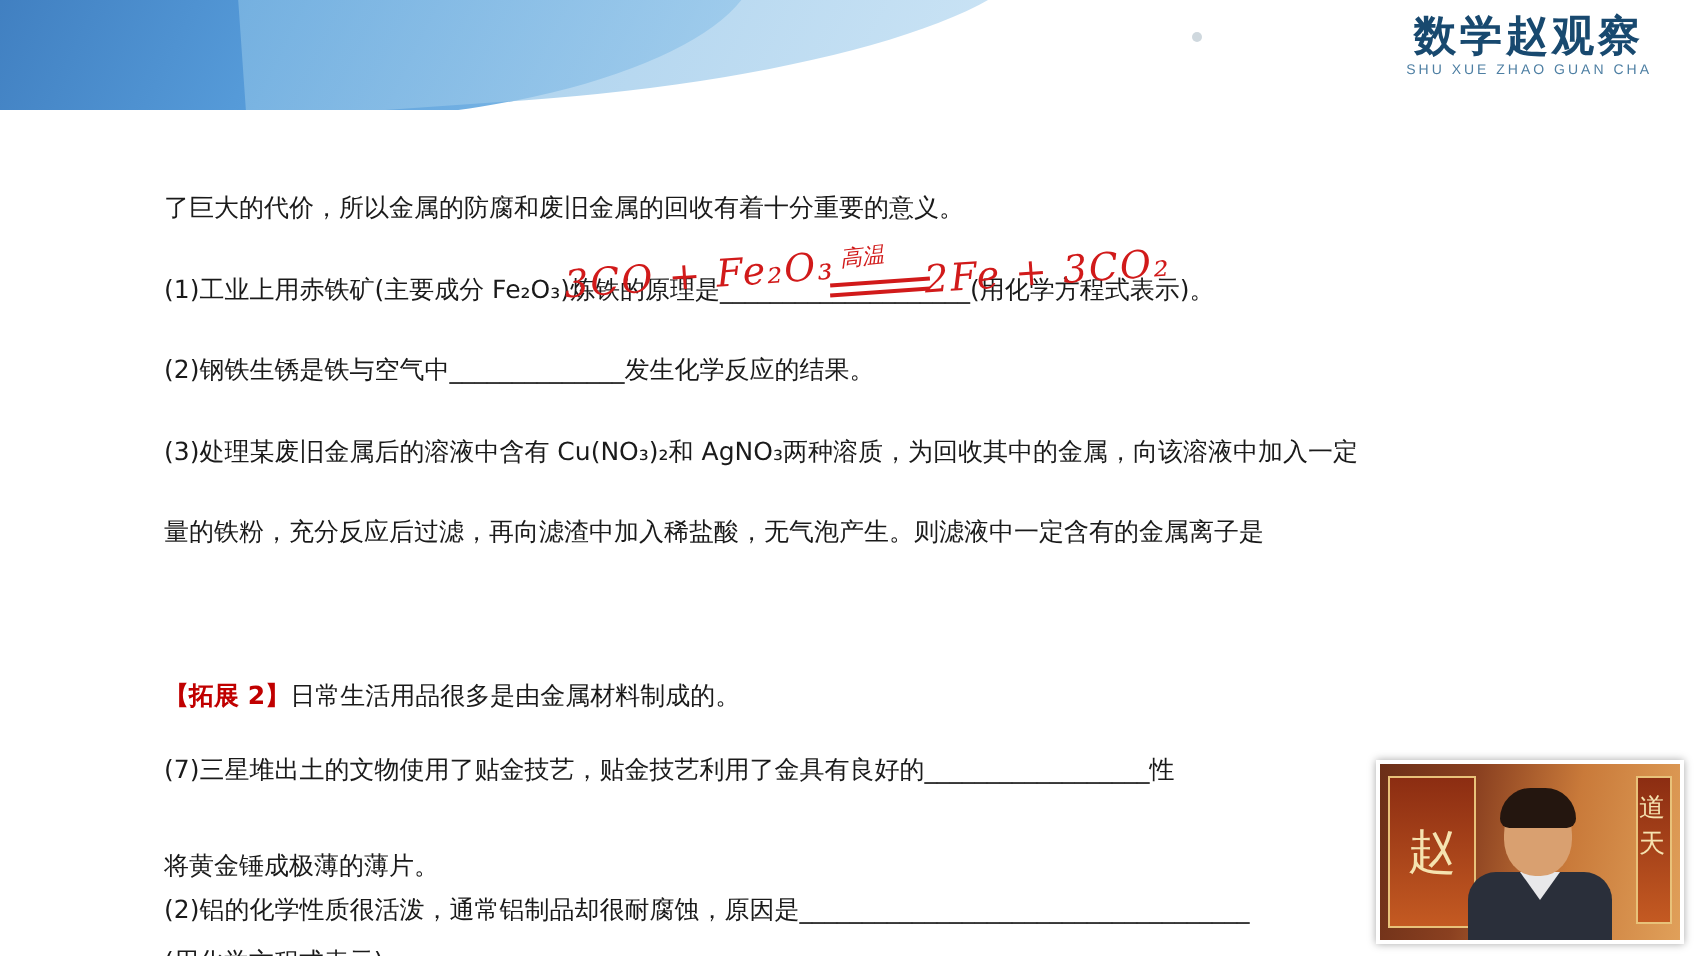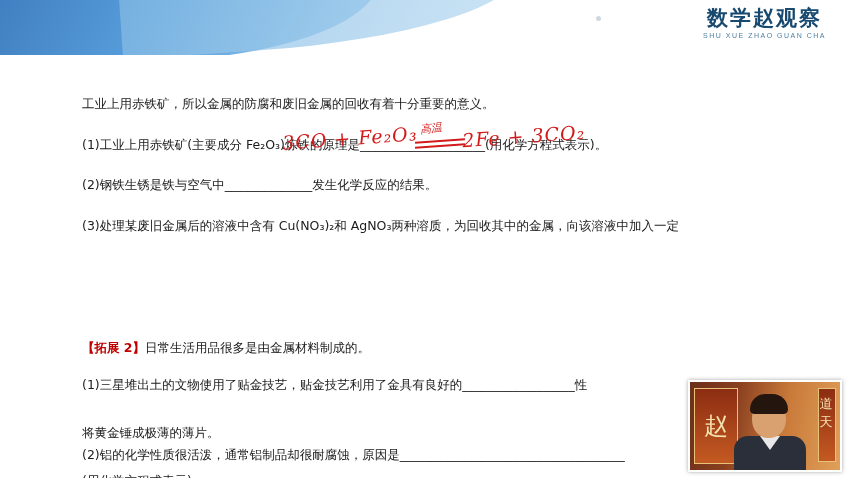--- a/index.html
+++ b/index.html
@@ -213,43 +213,46 @@
     <div class="banner-logo">
       <div class="logo-main">数学赵观察</div>
       <div class="logo-sub">SHU XUE ZHAO GUAN CHA</div>
     </div>
   </div>
 
   <div class="doc">
 
 
     <div class="line" style="left:82px; top:41px;">
-      <span>工业上用赤铁矿，所以金属的防腐和废旧金属的回收有着十分重要的意义。</span>
+      <span>了巨大的代价，所以金属的防腐和废旧金属的回收有着十分重要的意义。</span>
     </div>
 
     <div class="line" style="left:82px; top:82px;">
       <span>(1)工业上用赤铁矿(主要成分 Fe₂O₃)炼铁的原理是____________________(用化学方程式表示)。</span>
     </div>
 
     <div class="line" style="left:82px; top:122px;">
       <span>(2)钢铁生锈是铁与空气中______________发生化学反应的结果。</span>
     </div>
 
     <div class="line" style="left:82px; top:163px;">
       <span>(3)处理某废旧金属后的溶液中含有 Cu(NO₃)₂和 AgNO₃两种溶质，为回收其中的金属，向该溶液中加入一定</span>
     </div>
 
+    <div class="line" style="left:82px; top:203px;">
+      <span>量的铁粉，充分反应后过滤，再向滤渣中加入稀盐酸，无气泡产生。则滤液中一定含有的金属离子是</span>
+    </div>
 
 
     <div class="line" style="left:82px; top:285px;">
       <span class="tag">【拓展 2】</span><span>日常生活用品很多是由金属材料制成的。</span>
     </div>
 
     <div class="line" style="left:82px; top:322px;">
-      <span>(1)三星堆出土的文物使用了贴金技艺，贴金技艺利用了金具有良好的__________________性</span>
+      <span>(7)三星堆出土的文物使用了贴金技艺，贴金技艺利用了金具有良好的__________________性</span>
     </div>
 
     <div class="line" style="left:82px; top:370px;">
       <span>将黄金锤成极薄的薄片。</span>
     </div>
 
     <div class="line" style="left:82px; top:392px;">
       <span>(2)铝的化学性质很活泼，通常铝制品却很耐腐蚀，原因是____________________________________</span>
     </div>
 

